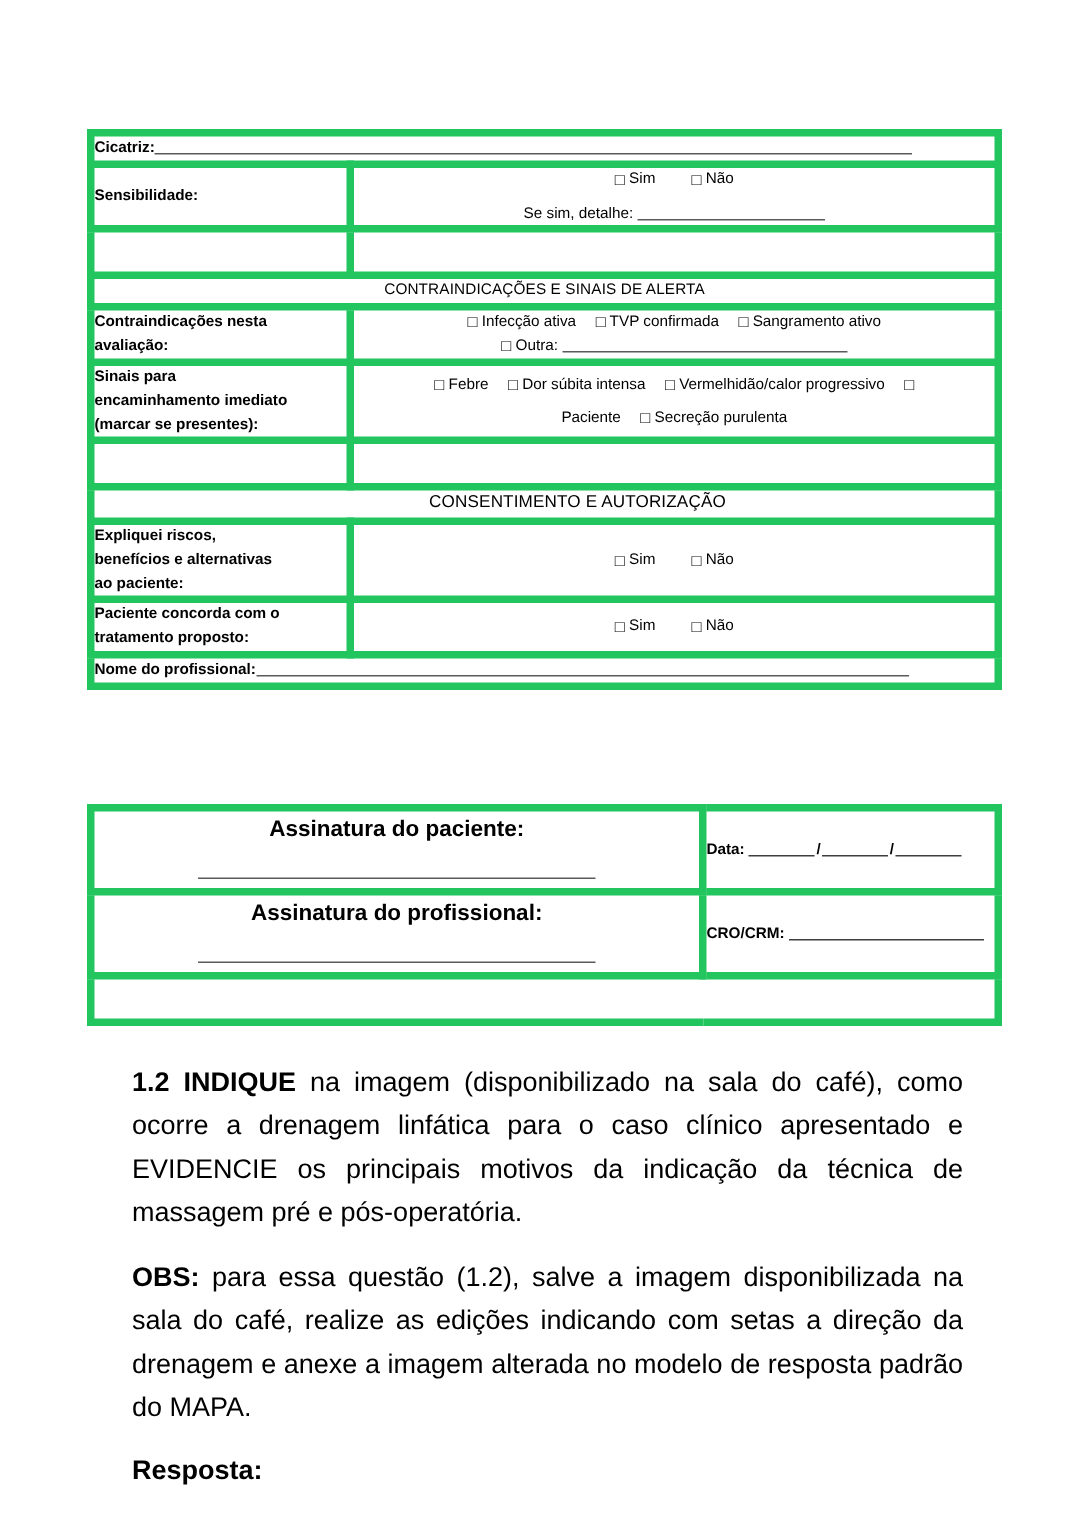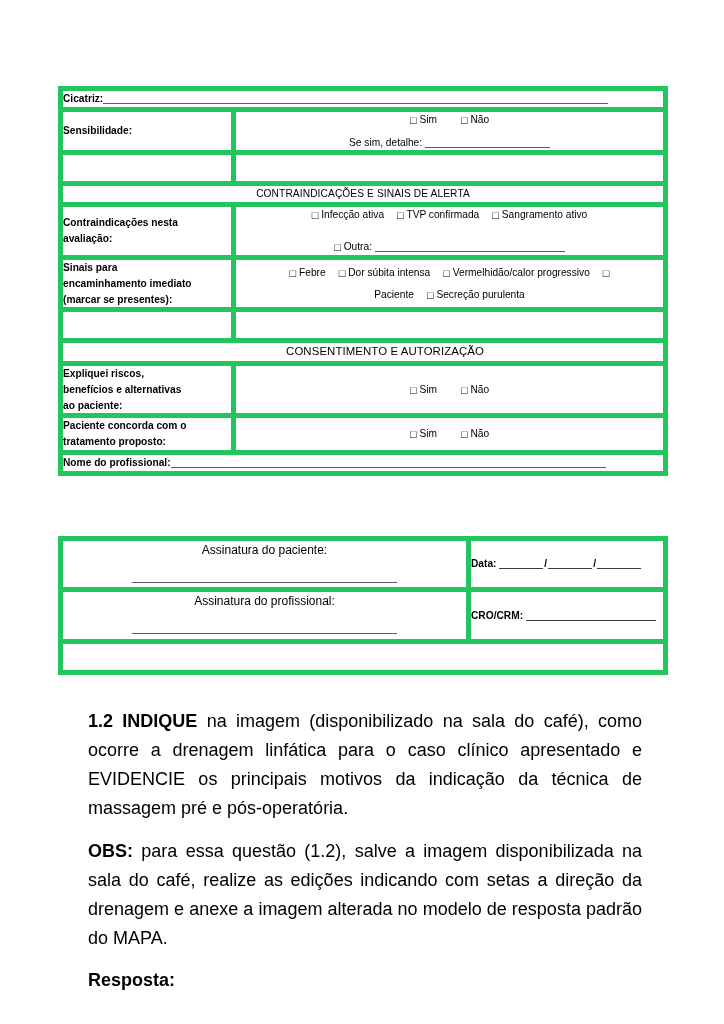--- a/index.html
+++ b/index.html
@@ -94,22 +94,22 @@
   .fl-nome { width: 435px; }
   .fl-data { width: 44px; }
   .fl-cro { width: 130px; }
 
   .sig-cell {
     text-align: center;
     padding: 7px 4px 10px 4px;
     vertical-align: middle;
   }
   .sig-title {
-    font-weight: normal;
-    font-size: 12px;
+    font-weight: bold;
+    font-size: 15px;
     display: block;
     margin-bottom: 12px;
   }
   .sig-line {
     display: inline-block;
     width: 265px;
     border-bottom: 1px solid #5b5b5b;
     height: 1px;
   }
   .col-sig { width: 408px; }
@@ -184,21 +184,21 @@
 
       <tr>
         <td class="cell-label">
           <span class="rowline">Contraindicações nesta</span>
           <span class="rowline">avaliação:</span>
         </td>
         <td class="cell-value">
           <span class="rowline">
             <span class="opt"><span class="chk">□</span> <span>Infecção ativa</span></span><span class="opt-gap-sm"></span><span class="opt"><span class="chk">□</span> <span>TVP confirmada</span></span><span class="opt-gap-sm"></span><span class="opt"><span class="chk">□</span> <span>Sangramento ativo</span></span>
           </span>
-          <span class="rowline" style="margin-top:16px;">
+          <span class="rowline" style="margin-top:0;">
             <span class="opt"><span class="chk">□</span> <span>Outra:</span></span> <span class="fill-line fl-outra"></span>
           </span>
         </td>
       </tr>
 
       <tr>
         <td class="cell-label">
           <span class="rowline">Sinais para</span>
           <span class="rowline">encaminhamento imediato</span>
           <span class="rowline">(marcar se presentes):</span>

